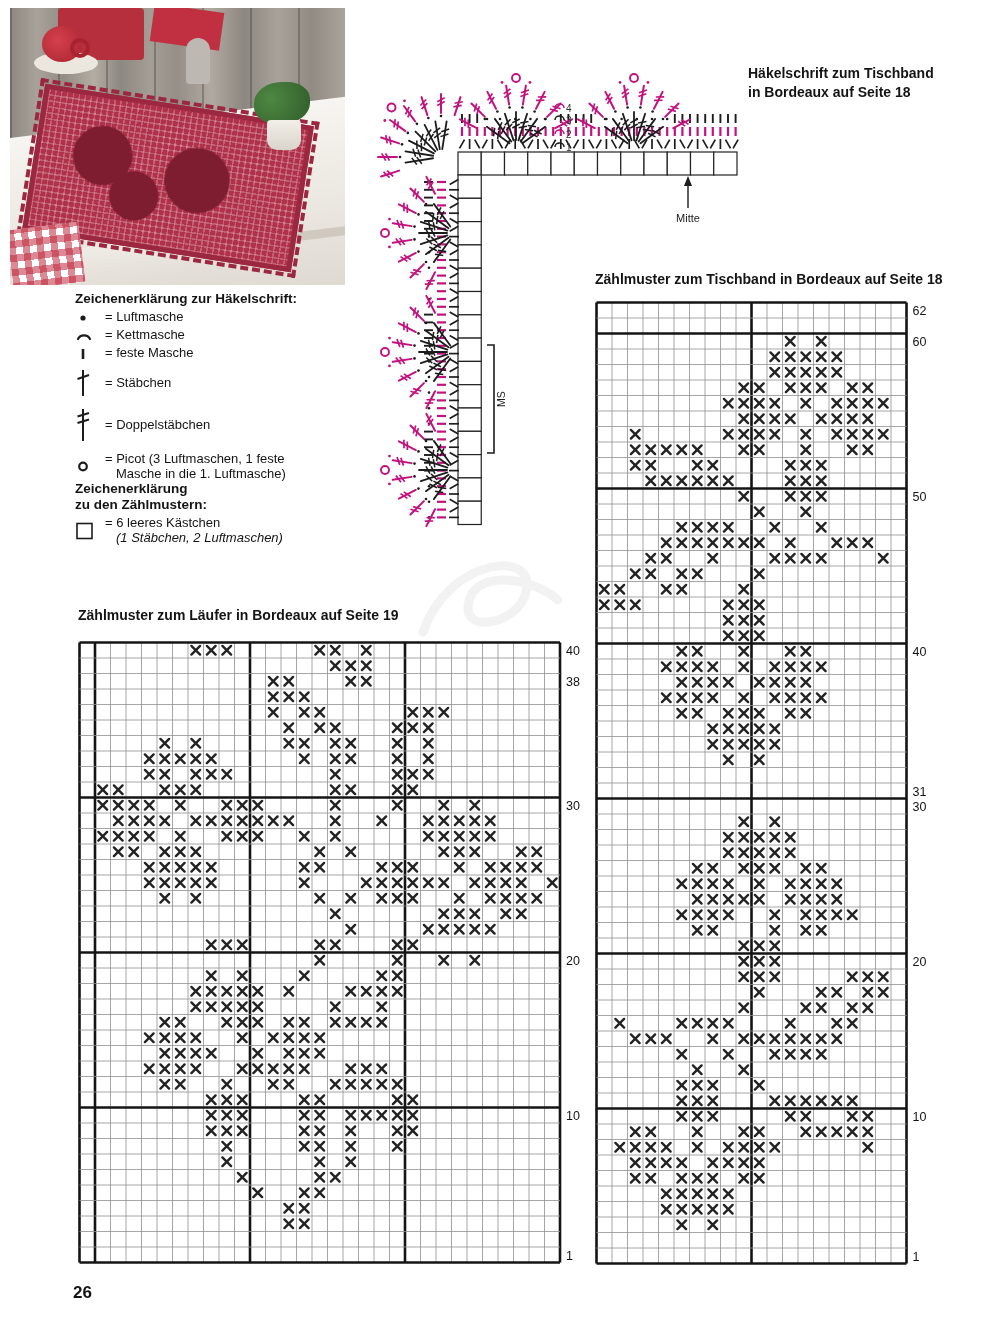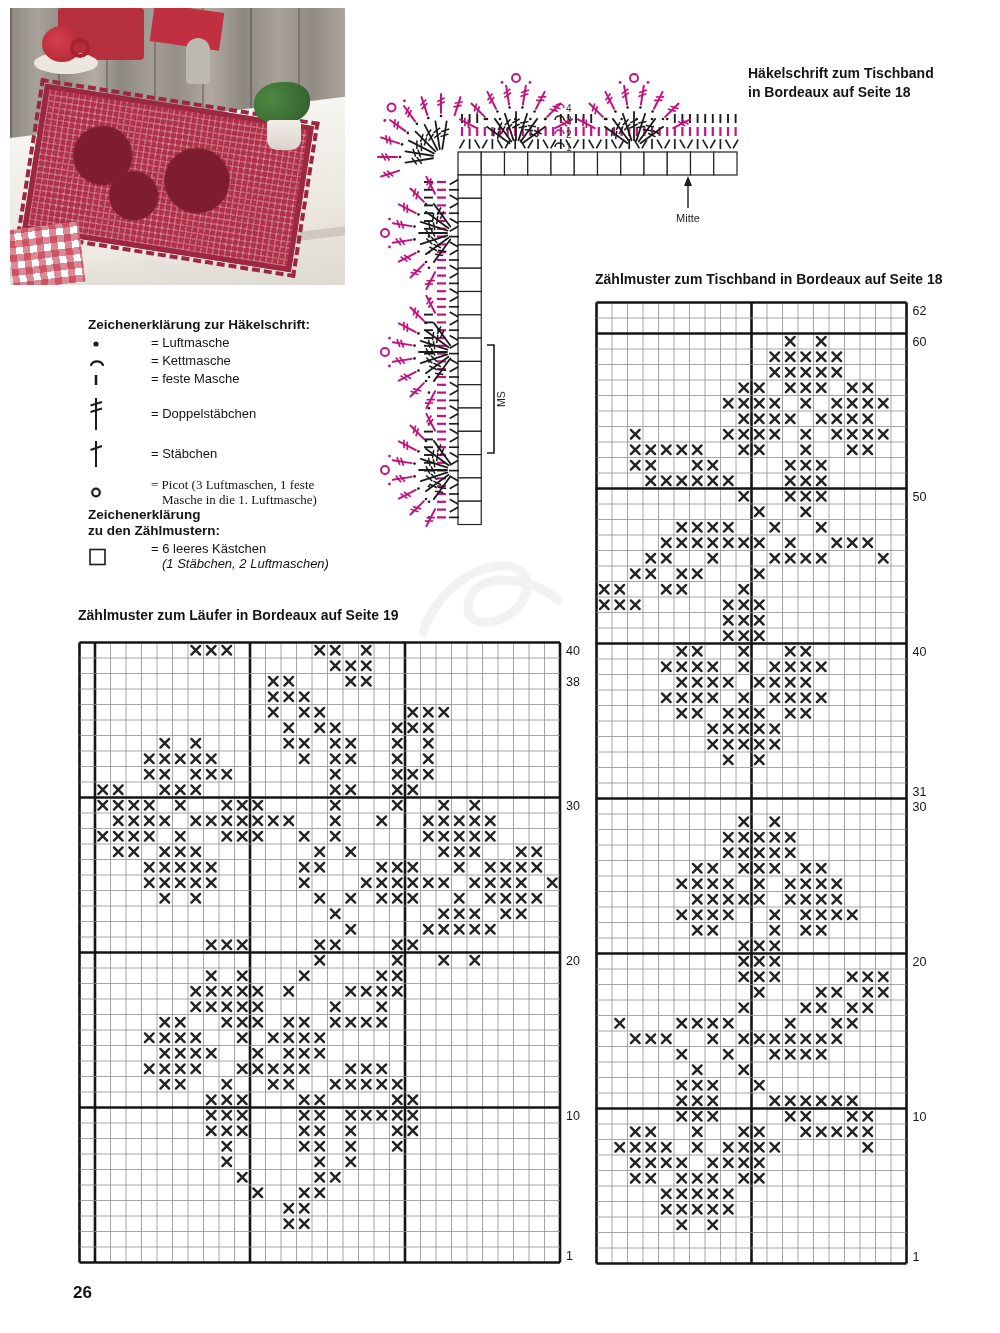--- a/index.html
+++ b/index.html
@@ -30,23 +30,23 @@
   .plant{position:absolute;left:244px;top:74px;width:60px;}
   .leaves{width:56px;height:42px;background:radial-gradient(circle at 30% 40%,#4e8742,#2f5c2a);border-radius:50% 40% 50% 40%;}
   .pot{margin:-4px auto 0;width:34px;height:30px;background:linear-gradient(180deg,#f2efe9,#d9d4cb);border-radius:4px 4px 10px 10px;}
   .gingham{position:absolute;left:0;top:218px;width:72px;height:60px;background-color:#fff;
     background-image:repeating-linear-gradient(0deg,rgba(190,40,60,.55) 0 7px,transparent 7px 14px),
                      repeating-linear-gradient(90deg,rgba(190,40,60,.55) 0 7px,transparent 7px 14px);
     transform:rotate(-7deg);}
 
   
   .hs-title{position:absolute;left:748px;top:64px;width:210px;font-weight:bold;font-size:14px;line-height:1.35;}
-  .legend{position:absolute;left:88px;width:255px;font-size:13px;margin-top:26px;}
+  .legend{position:absolute;left:75px;width:255px;font-size:13px;}
   .legend-h{font-weight:bold;font-size:13.5px;line-height:1.2;}
-  .legend-row{display:flex;align-items:center;margin:3px 0;gap:33px;}
+  .legend-row{display:flex;align-items:center;margin:3px 0;}
   .legend-icon{width:30px;flex:0 0 30px;display:flex;justify-content:flex-start;}
   .legend-text{line-height:1.15;}
   .chart-title{position:absolute;font-weight:bold;font-size:14px;}
   .pageno{position:absolute;left:73px;top:1283px;font-weight:bold;font-size:17px;}
   .watermark{position:absolute;left:408px;top:540px;opacity:.45;}
   svg{position:absolute;}
 </style>
 </head>
 <body>
 
@@ -703,44 +703,44 @@
         <div class="legend-row">
           <div class="legend-icon">
             <svg width="24" height="14" style="position: static;">
               <line x1="8" y1="2" x2="8" y2="12" stroke="#1c1c1c" stroke-width="2.6"></line>
             </svg>
           </div>
           <div class="legend-text">
             <div>= feste Masche</div>
           </div>
         </div>
+        <div class="legend-row" style="margin: 7px 0px 4px;">
+          <div class="legend-icon">
+            <svg width="24" height="30" style="position: static;">
+              <line x1="8" y1="2" x2="8" y2="28" stroke="#1c1c1c" stroke-width="2"></line>
+              <line x1="2.5" y1="11" x2="14" y2="7" stroke="#1c1c1c" stroke-width="2"></line>
+            </svg>
+          </div>
+          <div class="legend-text">
+            <div>= Stäbchen</div>
+          </div>
+        </div>
         <div class="legend-row" style="margin: 9px 0px 6px;">
           <div class="legend-icon">
             <svg width="24" height="36" style="position: static;">
               <line x1="8" y1="2" x2="8" y2="34" stroke="#1c1c1c" stroke-width="2"></line>
               <line x1="2.5" y1="9.5" x2="14" y2="6" stroke="#1c1c1c" stroke-width="2"></line>
               <line x1="2.5" y1="16" x2="14" y2="12.5" stroke="#1c1c1c" stroke-width="2"></line>
             </svg>
           </div>
           <div class="legend-text">
             <div>= Doppelstäbchen</div>
           </div>
         </div>
-        <div class="legend-row" style="margin: 7px 0px 4px;">
-          <div class="legend-icon">
-            <svg width="24" height="30" style="position: static;">
-              <line x1="8" y1="2" x2="8" y2="28" stroke="#1c1c1c" stroke-width="2"></line>
-              <line x1="2.5" y1="11" x2="14" y2="7" stroke="#1c1c1c" stroke-width="2"></line>
-            </svg>
-          </div>
-          <div class="legend-text">
-            <div>= Stäbchen</div>
-          </div>
-        </div>
-        <div class="legend-row" style="margin: 9px 0px 0px; font-family: Liberation Serif, serif;">
+        <div class="legend-row" style="margin: 9px 0px 0px;">
           <div class="legend-icon">
             <svg width="24" height="13" style="position: static;">
               <circle cx="8" cy="6.5" r="3.8" fill="none" stroke="#1c1c1c" stroke-width="2.2"></circle>
             </svg>
           </div>
           <div class="legend-text">
             <div>= Picot (3 Luftmaschen, 1 feste</div>
             <div style="padding-left: 11px;">Masche in die 1. Luftmasche)</div>
           </div>
         </div>

